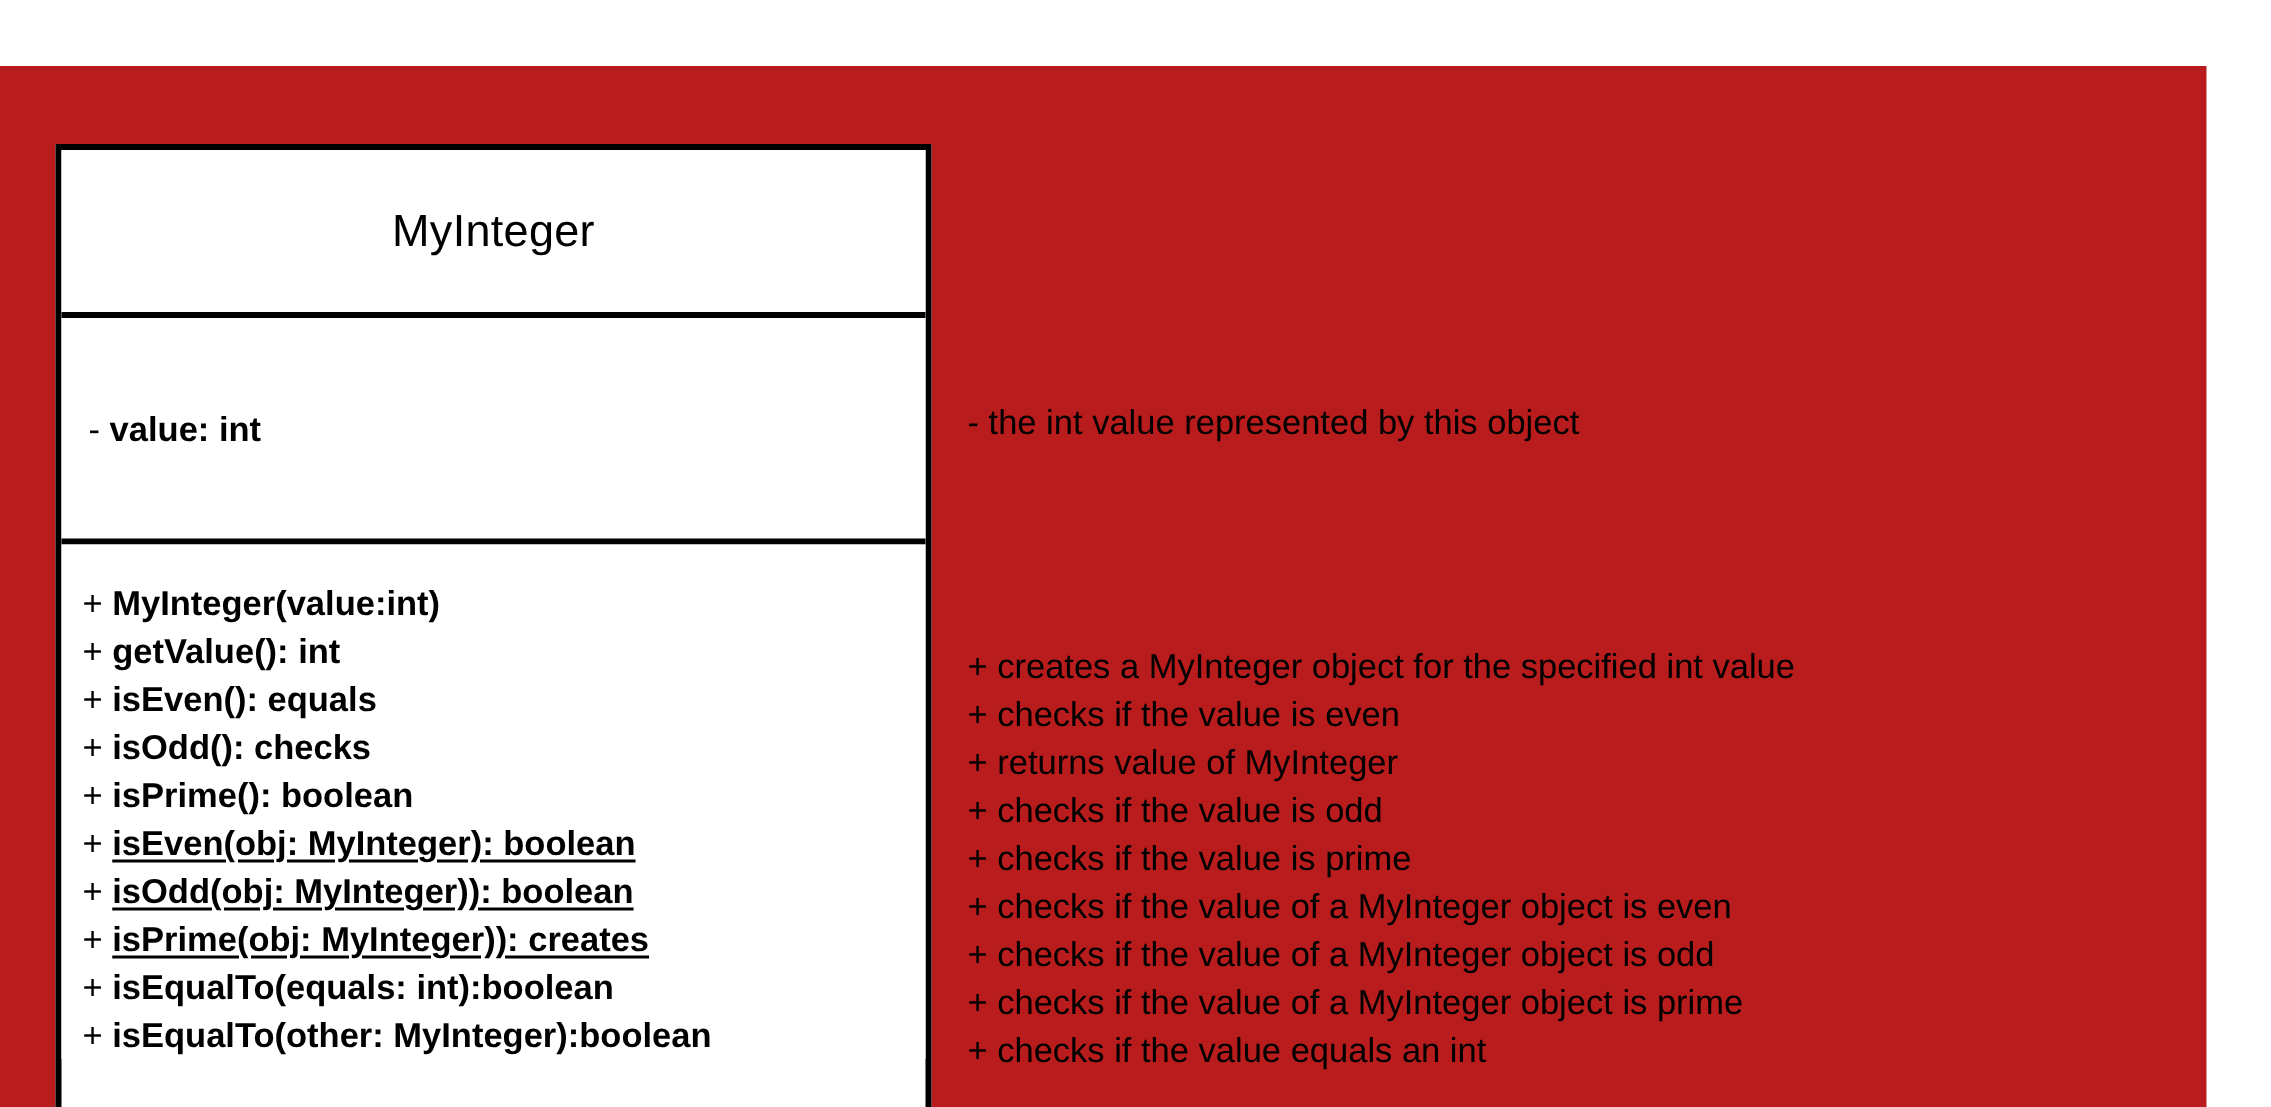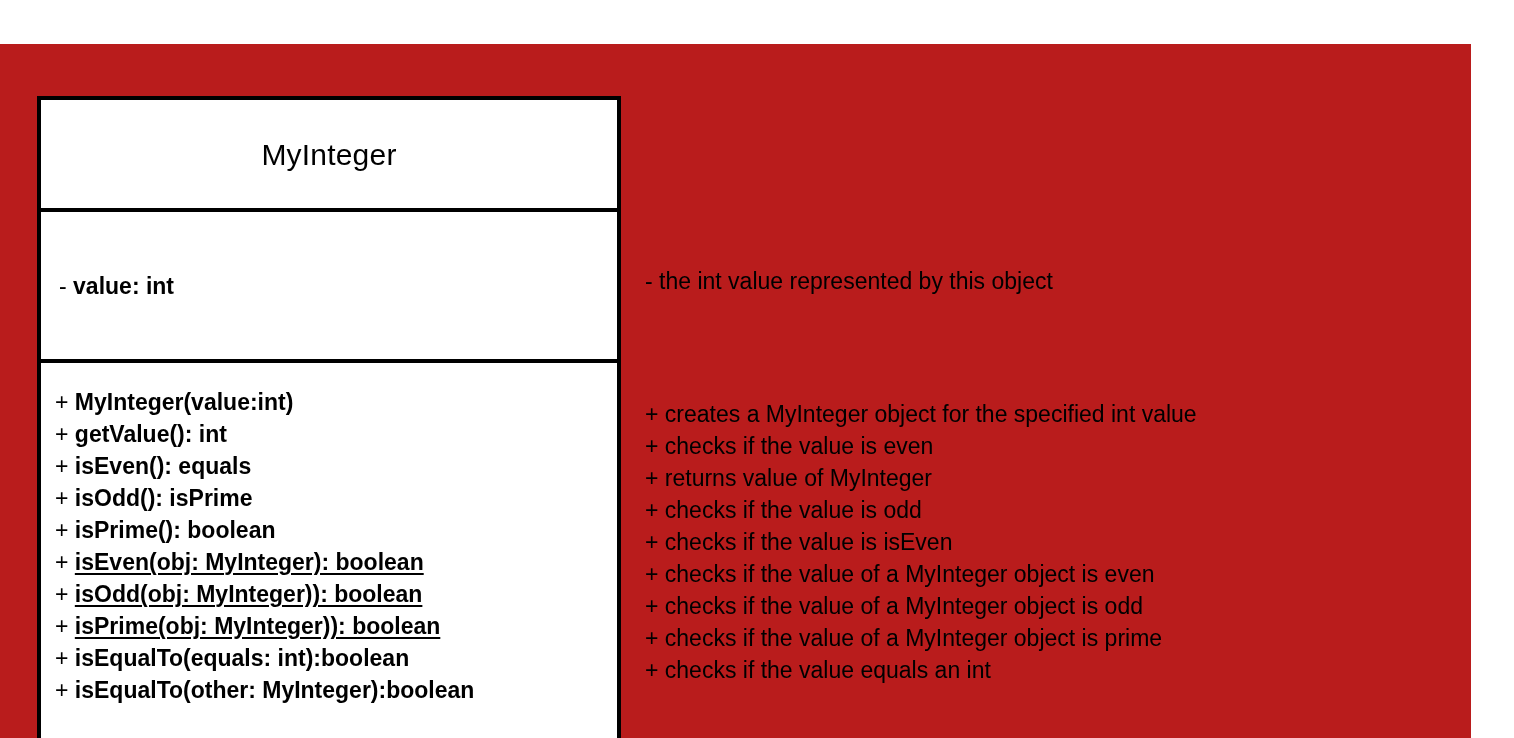--- a/index.html
+++ b/index.html
@@ -109,21 +109,21 @@
     font-size: 23px;
     line-height: 32px;
     white-space: nowrap;
   }
   .note-attr {
     top: 221px;
     left: 0;
   }
   .notes-ops {
     position: absolute;
-    top: 354px;
+    top: 384px;
     left: 0;
   }
   .notes-ops .note-line {
     position: static;
     display: block;
   }
 </style>
 </head>
 <body>
 
@@ -154,41 +154,41 @@
         <span class="member-sig">getValue(): int</span>
       </div>
 
       <div class="member-line">
         <span class="sigil">+</span> 
         <span class="member-sig">isEven(): equals</span>
       </div>
 
       <div class="member-line">
         <span class="sigil">+</span> 
-        <span class="member-sig">isOdd(): isPrime</span>
+        <span class="member-sig">isOdd(): checks</span>
       </div>
 
       <div class="member-line">
         <span class="sigil">+</span> 
         <span class="member-sig">isPrime(): boolean</span>
       </div>
 
       <div class="member-line is-static">
         <span class="sigil">+</span> 
         <span class="member-sig">isEven(obj: MyInteger): boolean</span>
       </div>
 
       <div class="member-line is-static">
         <span class="sigil">+</span> 
         <span class="member-sig">isOdd(obj: MyInteger)): boolean</span>
       </div>
 
       <div class="member-line is-static">
         <span class="sigil">+</span> 
-        <span class="member-sig">isPrime(obj: MyInteger)): boolean</span>
+        <span class="member-sig">isPrime(obj: MyInteger)): creates</span>
       </div>
 
       <div class="member-line">
         <span class="sigil">+</span> 
         <span class="member-sig">isEqualTo(equals: int):boolean</span>
       </div>
 
       <div class="member-line">
         <span class="sigil">+</span> 
         <span class="member-sig">isEqualTo(other: MyInteger):boolean</span>
@@ -199,21 +199,21 @@
 
   <div class="notes-col">
 
     <div class="note-line note-attr">- the int value represented by this object</div>
 
     <div class="notes-ops">
       <div class="note-line">+ creates a MyInteger object for the specified int value</div>
       <div class="note-line">+ checks if the value is even</div>
       <div class="note-line">+ returns value of MyInteger</div>
       <div class="note-line">+ checks if the value is odd</div>
-      <div class="note-line">+ checks if the value is isEven</div>
+      <div class="note-line">+ checks if the value is prime</div>
       <div class="note-line">+ checks if the value of a MyInteger object is even</div>
       <div class="note-line">+ checks if the value of a MyInteger object is odd</div>
       <div class="note-line">+ checks if the value of a MyInteger object is prime</div>
       <div class="note-line">+ checks if the value equals an int</div>
     </div>
   </div>
 
 </div>
 
 </body></html>

